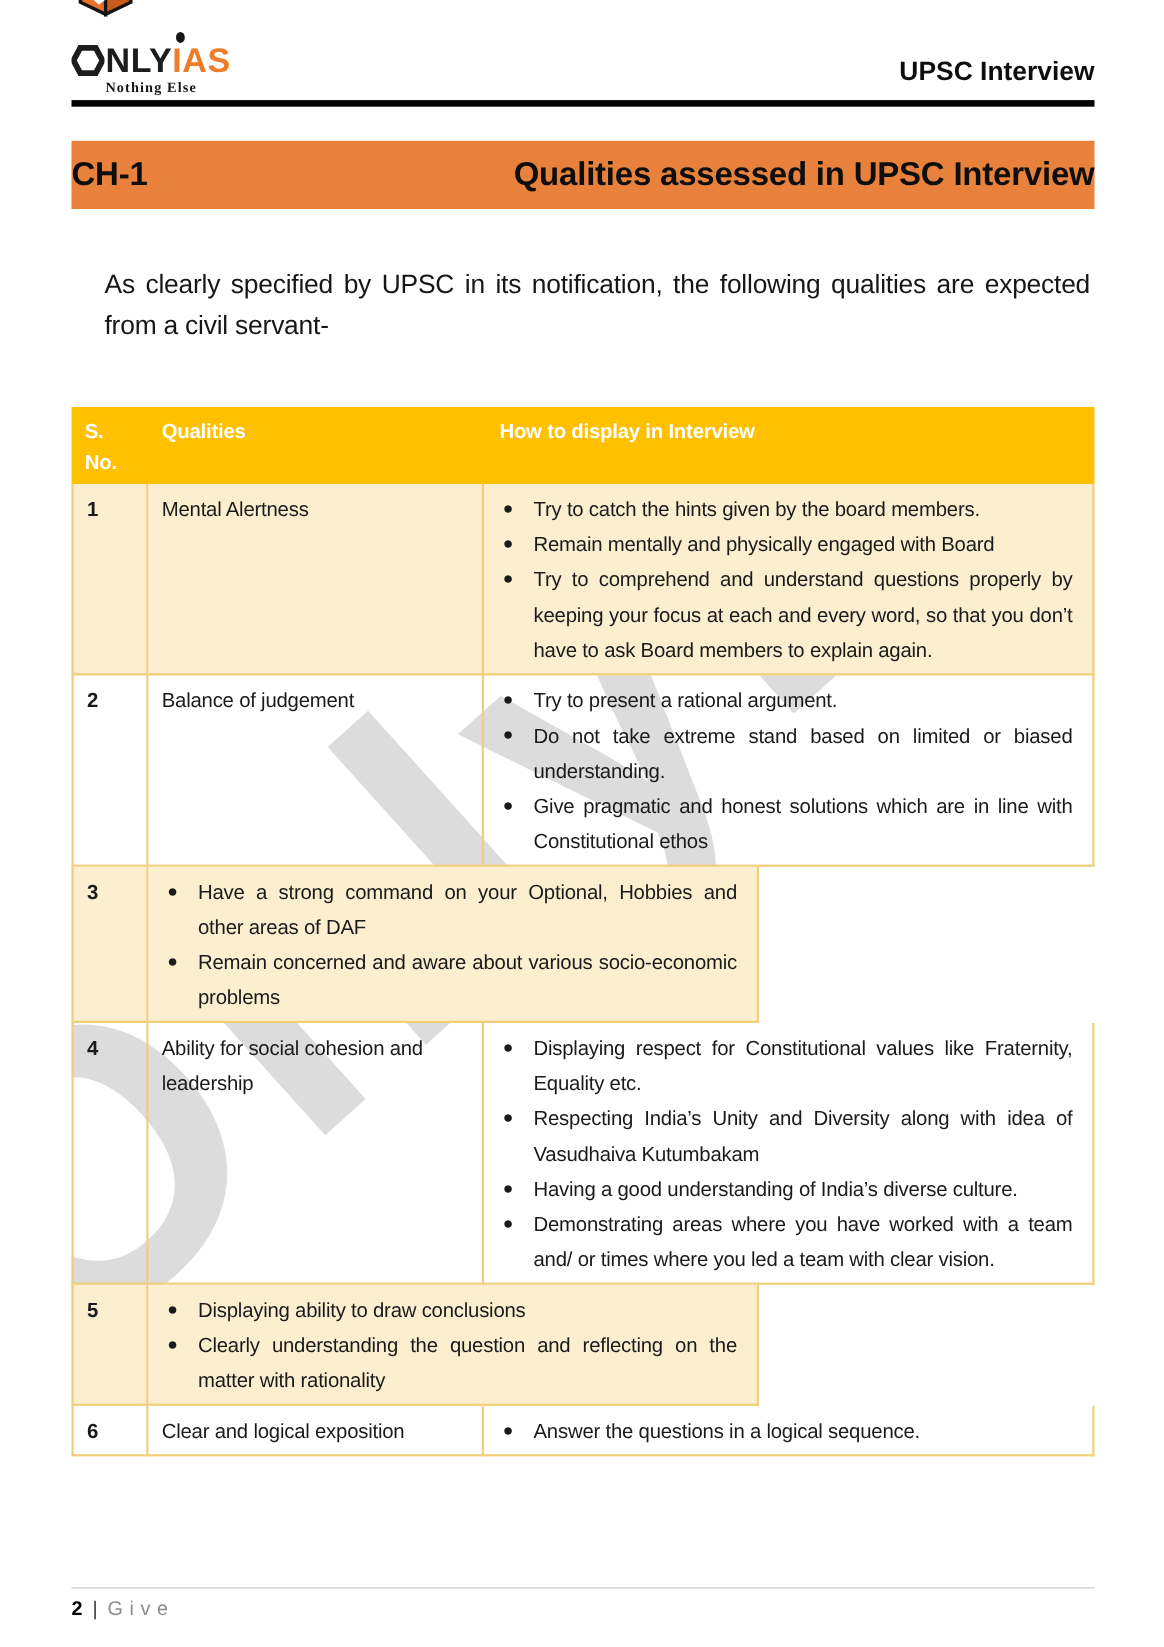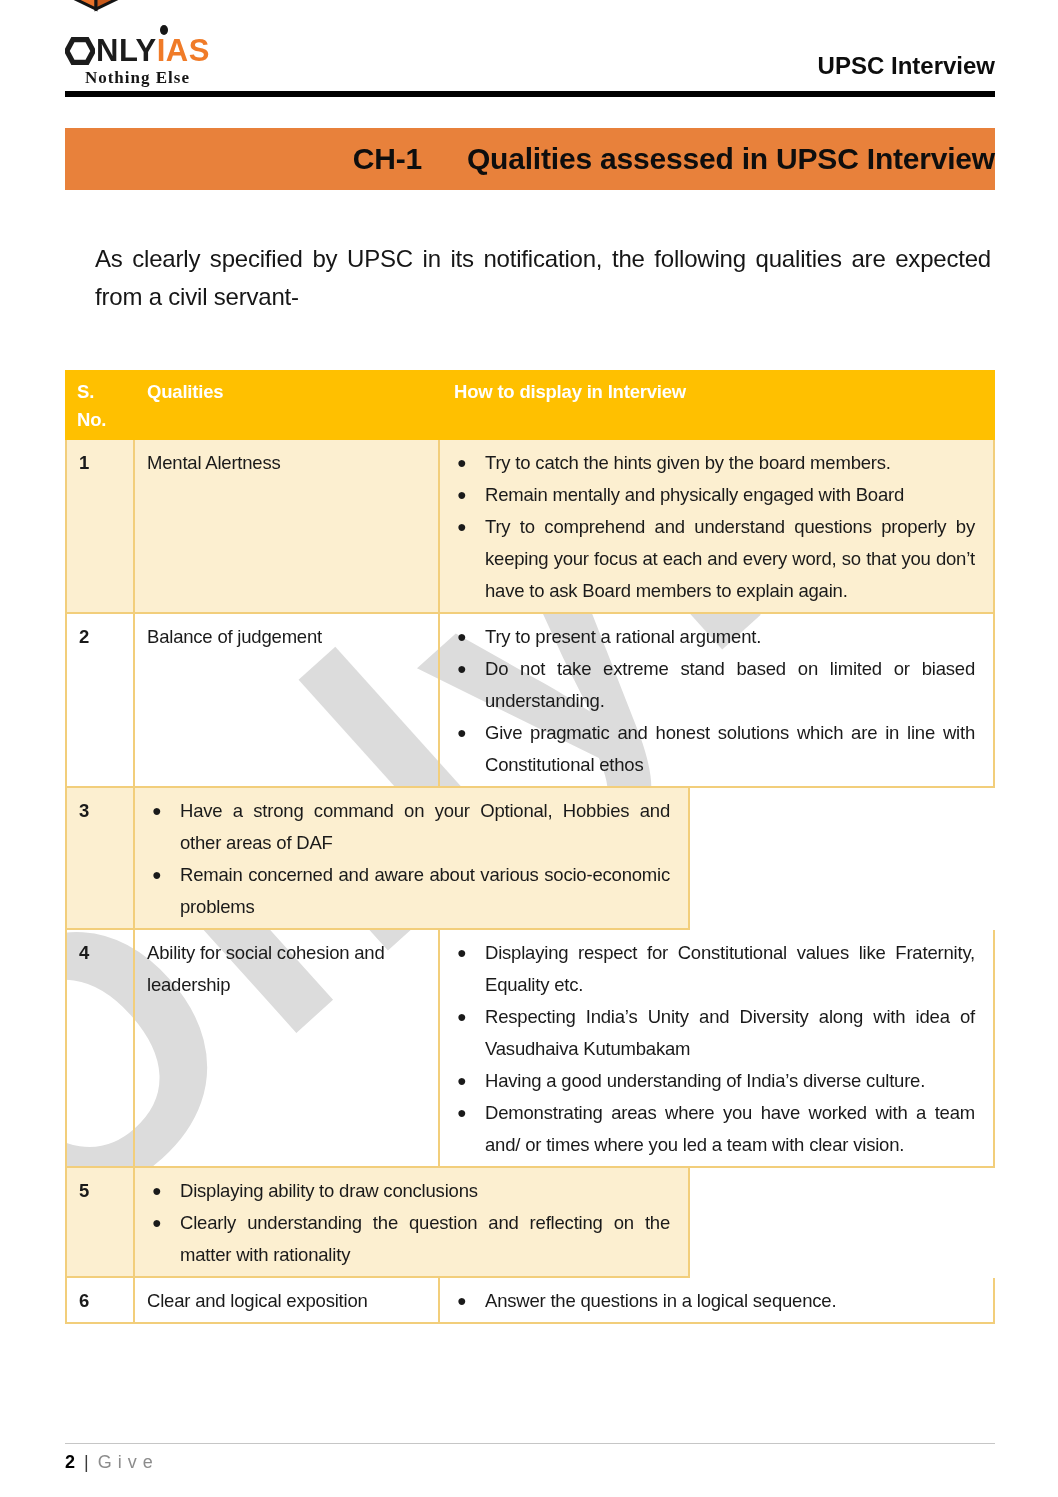--- a/index.html
+++ b/index.html
@@ -13,27 +13,27 @@
   .page-header{position:absolute;left:65px;top:20px;width:930px;height:68px;
     display:flex;justify-content:space-between;align-items:flex-end;}
   .brand{display:flex;align-items:flex-start;gap:6px;flex-direction:column;}
   .ballot-svg{width:62px;height:66px;display:block;}
   .brand-text{padding-top:16px;}
   .brand-line1{display:flex;align-items:center;font-weight:bold;font-size:31px;line-height:30px;letter-spacing:.5px;}
   .hex-o{width:30px;height:30px;margin-right:1px;display:block;}
   .only-rest{color:#1c1c1c;}
   .ias{color:#F07B28;position:relative;}
   .ias::before{content:"";position:absolute;width:8px;height:10px;border-radius:50%;background:#161616;left:3px;top:-11px;}
-  .brand-tagline{font-size:17px;font-weight:bold;color:#161616;letter-spacing:1px;margin-top:2px;text-align:center;
+  .brand-tagline{font-size:13px;font-weight:bold;color:#161616;letter-spacing:1px;margin-top:2px;text-align:center;
     font-family:"Liberation Serif","DejaVu Serif",serif;}
   .doc-title{font-size:24px;font-weight:bold;color:#0d0d0d;padding-bottom:8px;margin-top:18px;}
   .black-rule{position:absolute;left:65px;top:91px;width:930px;height:6px;background:#000;}
   
   .banner{position:absolute;left:65px;top:128px;width:930px;height:62px;background:#E8813B;
-    display:flex;align-items:center;justify-content:flex-end;gap:45px;
+    display:flex;align-items:center;justify-content:space-between;gap:45px;
     font-size:30px;font-weight:bold;color:#0e0e0e;letter-spacing:-0.2px;}
   
   .intro{position:absolute;left:95px;top:240px;width:896px;
     font-size:24px;line-height:38px;text-align:justify;letter-spacing:-0.2px;color:#161616;}
   
   .wm-clip{position:absolute;left:65px;top:370px;width:930px;height:1006px;overflow:hidden;z-index:1;}
   .watermark{position:absolute;left:28px;top:560px;font-size:360px;line-height:1;font-weight:bold;
     color:#DCDCDC;white-space:nowrap;letter-spacing:18px;
     transform:rotate(-42deg);transform-origin:0 100%;}
   

